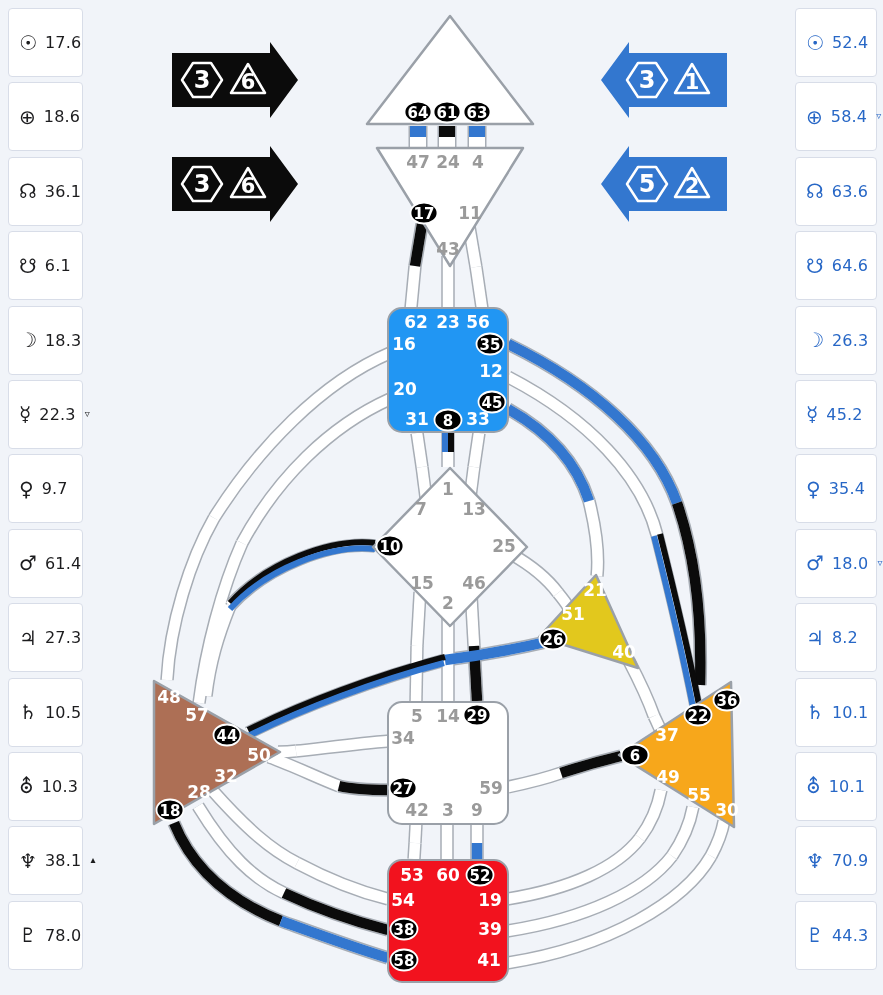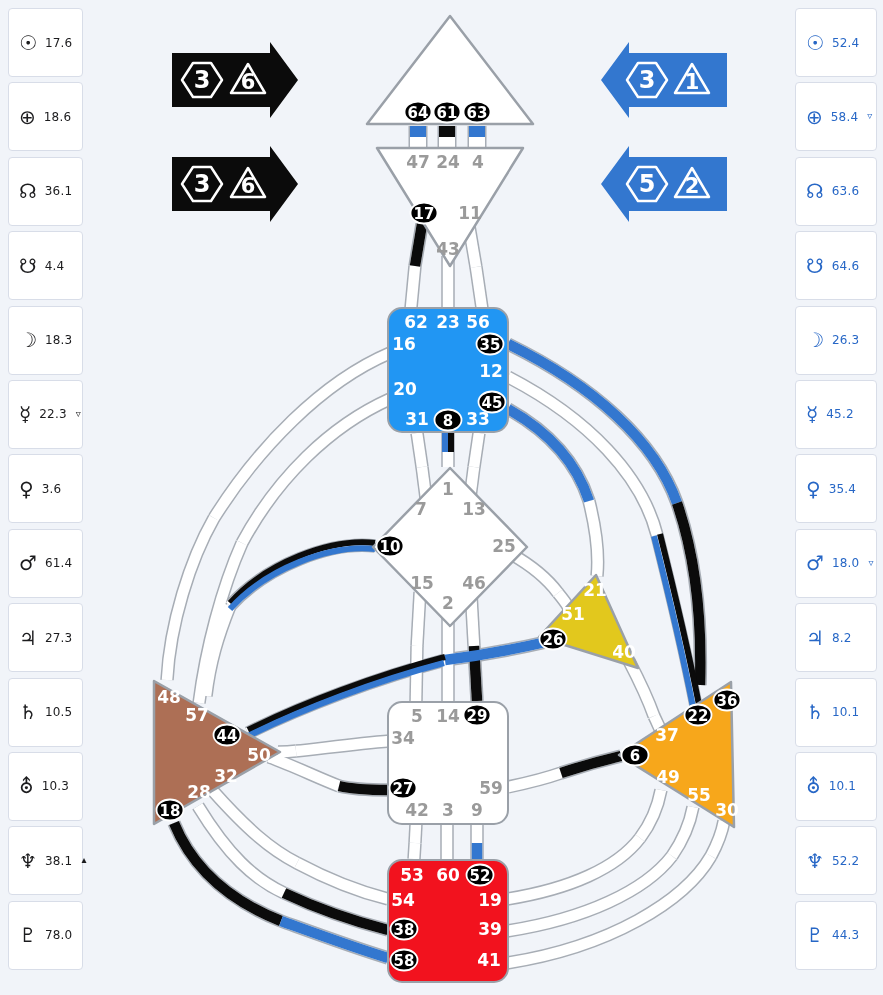--- a/index.html
+++ b/index.html
@@ -4,21 +4,21 @@
 <style>
   html,body{margin:0;padding:0;}
   body{font-family:"DejaVu Sans",sans-serif;}
   #stage{position:relative;width:883px;height:995px;background:#f1f4f9;overflow:hidden;}
   .col{position:absolute;top:8px;display:flex;flex-direction:column;gap:5.4px;}
   #design-col{left:8px;width:75px;}
   #personality-col{right:6px;width:82px;}
   .card{height:69px;box-sizing:border-box;background:#ffffff;border:1px solid #d8dde8;border-radius:4px;
         display:flex;align-items:center;padding-left:10px;gap:8px;}
   .card .glyph{font-size:20px;line-height:1;}
-  .card .val{font-size:12px;letter-spacing:.2px;}
+  .card .val{font-size:16px;letter-spacing:.2px;}
   .card .mk{font-size:10px;margin-left:1px;transform:translateY(-1px);}
   #design-col .glyph,#design-col .val,#design-col .mk{color:#1c1c1e;}
   #personality-col .glyph,#personality-col .val,#personality-col .mk{color:#2767c6;}
   svg text{font-family:"DejaVu Sans",sans-serif;}
 </style>
 </head>
 <body>
 
 <div id="stage">
   <div id="design-col" class="col">
@@ -32,36 +32,36 @@
       <span class="val">18.6</span>
 
     </div>
     <div class="card">
       <span class="glyph">☊</span>
       <span class="val">36.1</span>
 
     </div>
     <div class="card">
       <span class="glyph">☋</span>
-      <span class="val">4.4</span>
+      <span class="val">6.1</span>
 
     </div>
     <div class="card">
       <span class="glyph">☽</span>
       <span class="val">18.3</span>
 
     </div>
     <div class="card">
       <span class="glyph">☿</span>
       <span class="val">22.3</span>
       <span class="mk">▿</span>
     </div>
     <div class="card">
       <span class="glyph">♀</span>
-      <span class="val">3.6</span>
+      <span class="val">9.7</span>
 
     </div>
     <div class="card">
       <span class="glyph">♂</span>
       <span class="val">61.4</span>
 
     </div>
     <div class="card">
       <span class="glyph">♃</span>
       <span class="val">27.3</span>
@@ -139,21 +139,21 @@
       <span class="val">10.1</span>
 
     </div>
     <div class="card">
       <span class="glyph">⛢</span>
       <span class="val">10.1</span>
 
     </div>
     <div class="card">
       <span class="glyph">♆</span>
-      <span class="val">52.2</span>
+      <span class="val">70.9</span>
 
     </div>
     <div class="card">
       <span class="glyph">♇</span>
       <span class="val">44.3</span>
 
     </div>
     </div>
   <svg id="graph" width="883" height="995" viewBox="0 0 883 995" style="position:absolute;left:0;top:0;">
       <g>

